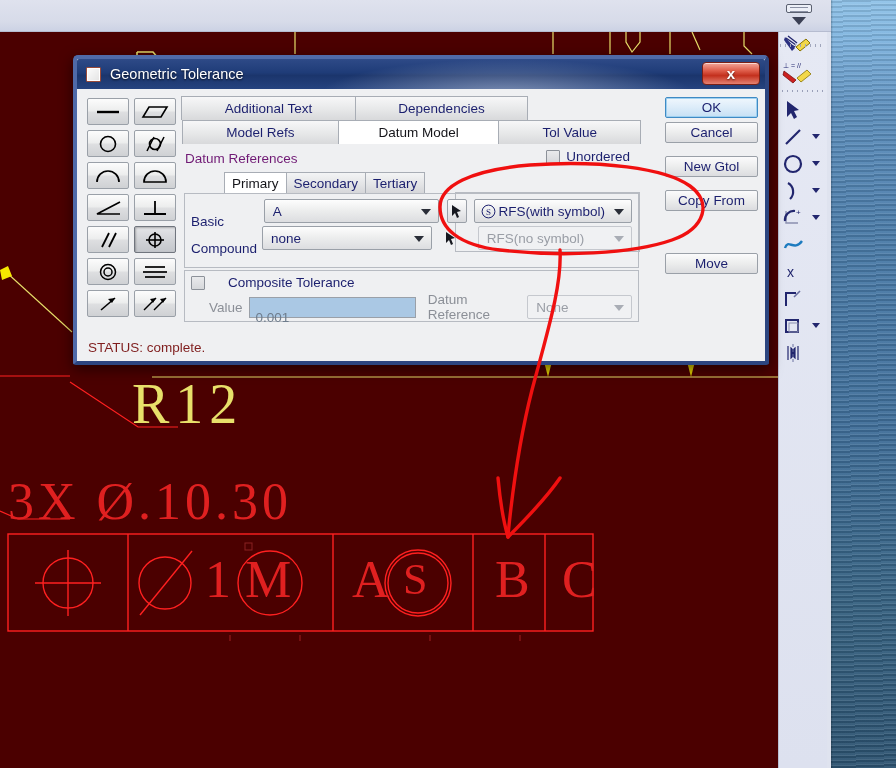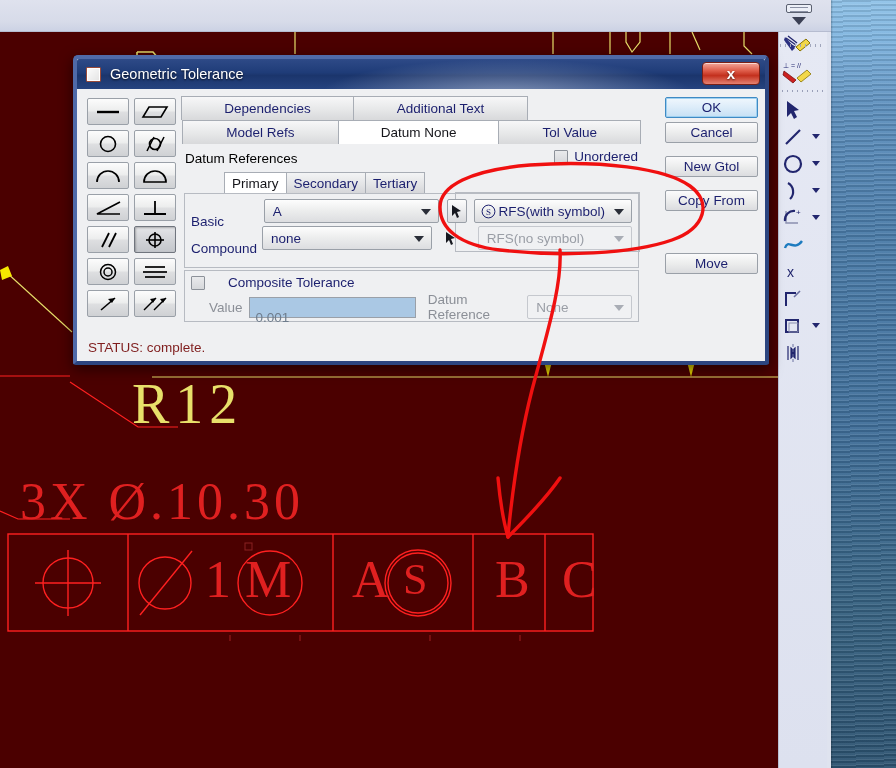--- a/index.html
+++ b/index.html
@@ -163,24 +163,24 @@
     background:#ffffff; color:#15151a;
     border-color:#a8adb5;
   }
 
   
   .panel{
     position:absolute; left:105px; top:55px; width:459px; bottom:26px;
     background:#eff0f2;
   }
   .section-title{
-    position:absolute; left:3px; top:7px; font-size:13.5px; color:#000000;
+    position:absolute; left:3px; top:7px; font-size:13.5px; color:#701a75;
   }
   .unordered-wrap{
-    position:absolute; right:3px; top:5px; display:flex; align-items:center; gap:6px;
+    position:absolute; right:11px; top:5px; display:flex; align-items:center; gap:6px;
   }
   .chk{
     width:14px;height:14px;background:linear-gradient(180deg,#e9eaec,#d6d8db);
     border:1px solid #8c9199; border-radius:1px;
   }
   .chk-label{font-size:13.5px;color:#1b1f6e}
 
   .subtabs{ position:absolute; left:2px; top:28px; display:flex; }
   .subtab{
     height:22px;line-height:21px;padding:0 7px;font-size:13.5px;color:#1b1f6e;
@@ -357,21 +357,21 @@
           <line x1="300" y1="603" x2="300" y2="609"></line>
           <line x1="430" y1="603" x2="430" y2="609"></line>
           <line x1="520" y1="603" x2="520" y2="609"></line>
         </g>
       </svg>
 
       <div style="position:absolute;left:132px;top:340px;font-size:56px;color:#e8e06a;
                   font-family:'Liberation Serif',serif;letter-spacing:6px;
                   -webkit-text-stroke:0;">R12</div>
 
-      <div style="position:absolute;left:20px;top:440px;font-size:52px;color:#e02020;
+      <div style="position:absolute;left:8px;top:440px;font-size:52px;color:#e02020;
                   font-family:'Liberation Serif',serif;letter-spacing:4px;">3X  Ø.10.30</div>
 
       <div style="position:absolute;left:352px;top:518px;font-size:52px;color:#e02020;
                   font-family:'Liberation Serif',serif;">A</div>
       <div style="position:absolute;left:403px;top:522px;font-size:44px;color:#e02020;
                   font-family:'Liberation Serif',serif;">S</div>
       <div style="position:absolute;left:245px;top:518px;font-size:52px;color:#e02020;
                   font-family:'Liberation Serif',serif;">M</div>
       <div style="position:absolute;left:205px;top:518px;font-size:52px;color:#e02020;
                   font-family:'Liberation Serif',serif;">1</div>
@@ -594,26 +594,26 @@
                 <polygon points="16,4 10,5 13,9" fill="#000"></polygon>
                 <line x1="14" y1="16" x2="26" y2="4" stroke="#000" stroke-width="1.5"></line>
                 <polygon points="26,4 20,5 23,9" fill="#000"></polygon>
               </svg>
             </div>
           </div>
         </div>
 
         <div class="tabs-area">
           <div class="tab-row">
+            <div class="tab" style="width:175px;margin-left:-1px">Additional Text</div>
             <div class="tab" style="width:173px;margin-left:-1px">Dependencies</div>
-            <div class="tab" style="width:175px;margin-left:-1px">Additional Text</div>
           </div>
           <div class="tab-row">
             <div class="tab row2" style="width:165px">Model Refs</div>
-            <div class="tab row2 active" style="width:170px;margin-left:-1px">Datum None</div>
+            <div class="tab row2 active" style="width:170px;margin-left:-1px">Datum Model</div>
             <div class="tab row2" style="width:150px;margin-left:-1px">Tol Value</div>
           </div>
         </div>
 
         <div class="panel">
 
           <div class="section-title">Datum References</div>
 
           <div class="unordered-wrap">
             <span class="chk"></span>

